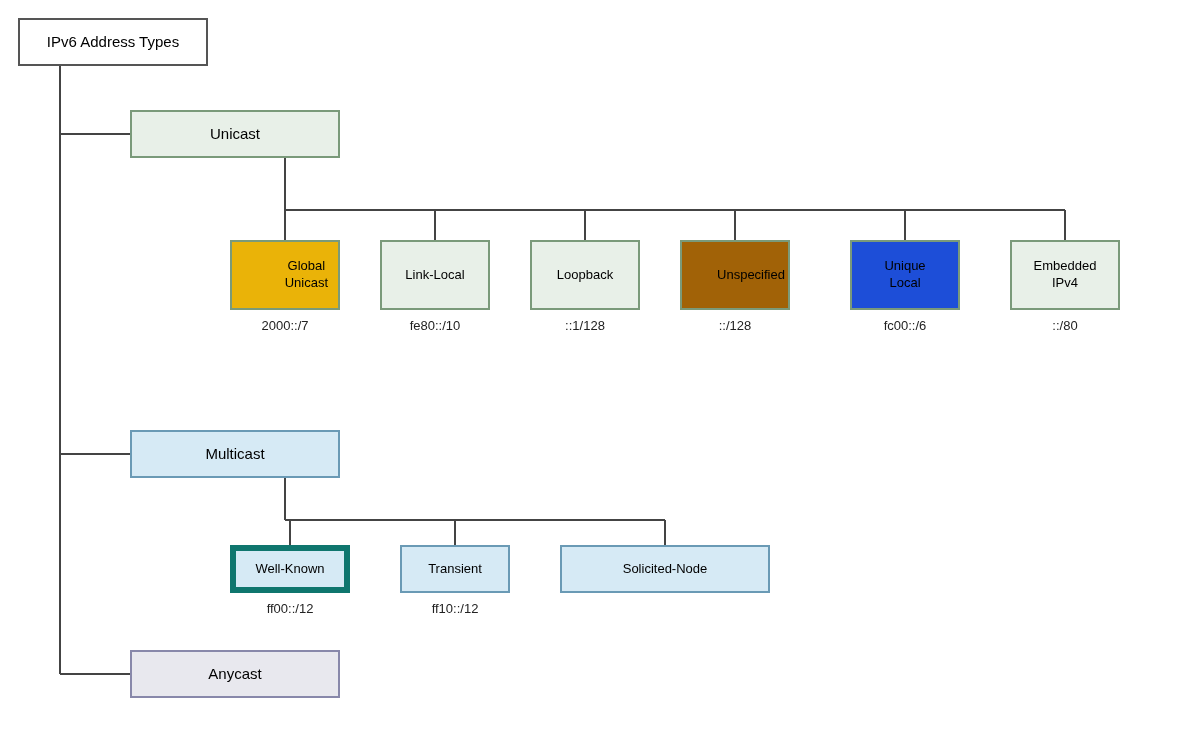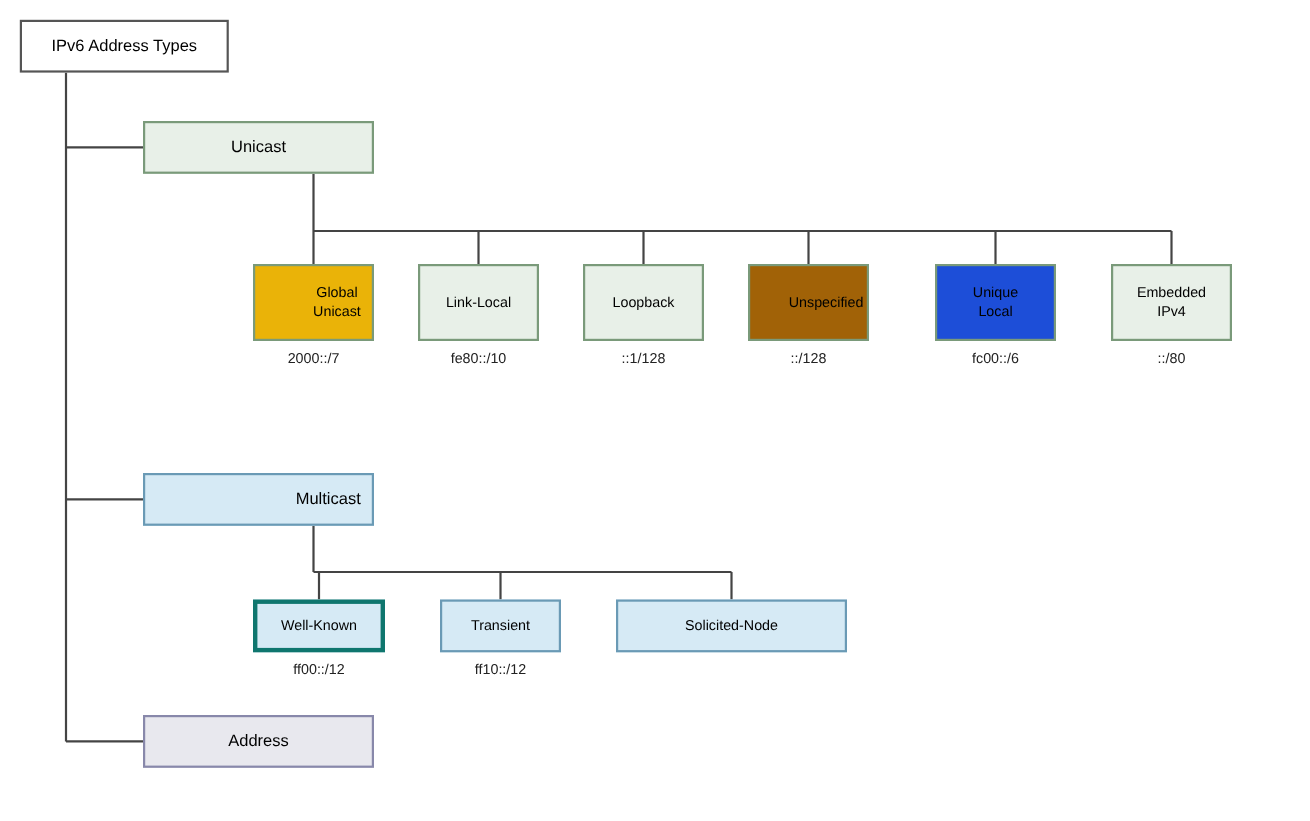--- a/index.html
+++ b/index.html
@@ -52,21 +52,20 @@
     }
 
     .node-multicast {
       background: #d6eaf5;
       border: 2px solid #6a9ab5;
       top: 430px;
       left: 130px;
       width: 210px;
       height: 48px;
       font-size: 15px;
-      justify-content: flex-end;
     }
 
     .node-anycast {
       background: #e8e8ee;
       border: 2px solid #8888aa;
       top: 650px;
       left: 130px;
       width: 210px;
       height: 48px;
       font-size: 15px;
@@ -139,21 +138,21 @@
     .label {
       position: absolute;
       text-align: center;
       font-size: 13px;
       color: #222;
     }
 
     
     .node-wellknown {
       background: #d6eaf5;
-      border: 4px solid #0f766e;
+      border: 6px solid #0f766e;
       top: 545px;
       left: 230px;
       width: 120px;
       height: 48px;
       font-size: 13px;
     }
 
     .node-transient {
       background: #d6eaf5;
       border: 2px solid #6a9ab5;
@@ -230,21 +229,21 @@
 
   <div class="node node-unicast">
     <span>Unicast</span>
   </div>
 
   <div class="node node-multicast">
     <span>Multicast</span>
   </div>
 
   <div class="node node-anycast">
-    <span>Address</span>
+    <span>Anycast</span>
   </div>
 
   <div class="node node-global">
     <span>Global<br>Unicast</span>
   </div>
   <div class="label" style="top:318px; left:230px; width:110px;">
     <span>2000::/7</span>
   </div>
 
   <div class="node node-linklocal">

